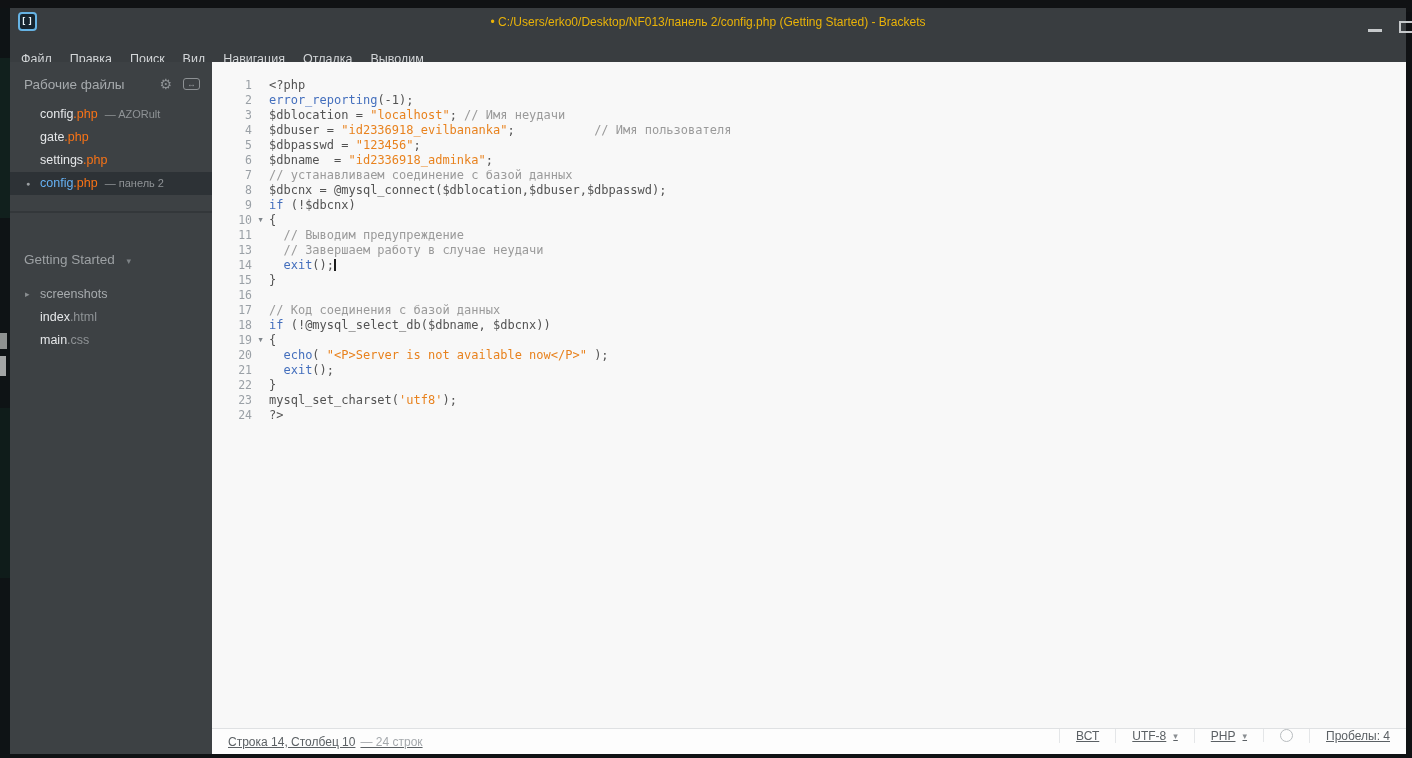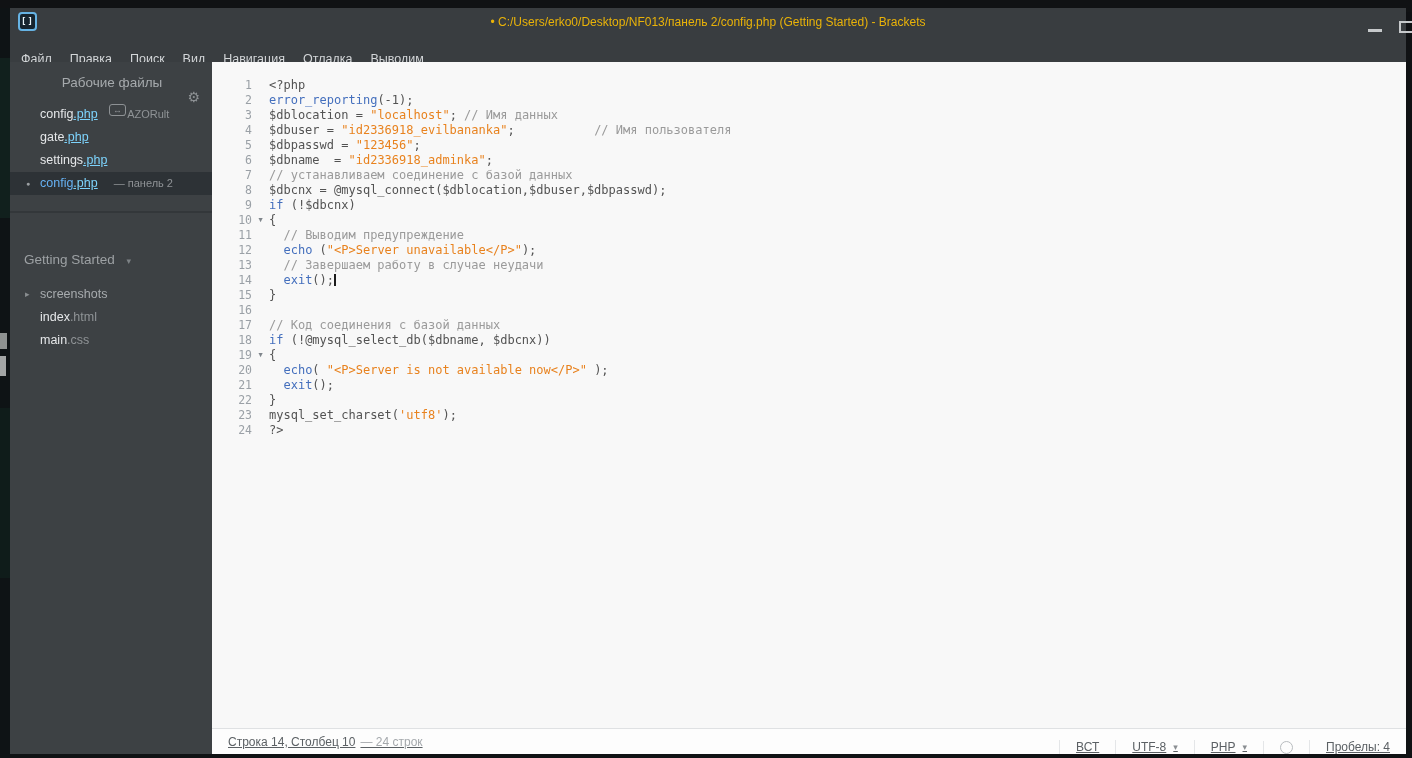--- a/index.html
+++ b/index.html
@@ -29,31 +29,31 @@
   .win-min { position:absolute; left:1358px; top:21px; width:14px; height:3px; background:#c6c9cb; }
   .win-max { position:absolute; left:1389px; top:13px; width:15px; height:12px; border:2px solid #c6c9cb; background:transparent; }
 
   .menubar { height:26px; display:flex; align-items:center; padding-left:3px; }
   .menu-item { color:#d3d6d8; font-size:12.5px; padding:4px 8px; margin-right:2px; white-space:nowrap; cursor:default;margin-top:20px; }
 
   .main { display:flex; height:692px; }
 
   
   .sidebar { flex:none; width:202px; background:#3d4144; padding-top:13px; overflow:hidden; }
-  .wf-header { display:flex; align-items:center; padding:0 12px 0 14px; color:#a6aaad; font-size:13.5px; height:18px;flex-direction:column; }
+  .wf-header { display:flex; align-items:center; padding:0 12px 0 14px; color:#a6aaad; font-size:13.5px; height:18px; }
   .gear-icon { margin-left:auto; color:#8d9194; font-size:14px; line-height:14px; }
   .split-icon { margin-left:11px; width:17px; height:12px; border:1px solid #8d9194; border-radius:3px; color:#8d9194; font-size:9px; line-height:10px; text-align:center; }
   .wf-list, .tree { list-style:none; }
   .wf-list { margin-top:10px; }
   .wf-item { position:relative; height:23px; line-height:23px; padding-left:30px; font-size:12.5px; white-space:nowrap; }
   .wf-item .dirty-dot { position:absolute; left:16px; top:0; font-size:7px; color:#9ca0a3; display:none; }
   .wf-item.dirty .dirty-dot { display:inline; }
   .wf-item .name { color:#e5e7e9; }
-  .wf-item .ext { color:#7dd3fc;text-decoration:underline; }
-  .wf-item .suffix { color:#8f9396; font-size:11px; margin-left:16px;text-align:right; }
+  .wf-item .ext { color:#f97316; }
+  .wf-item .suffix { color:#8f9396; font-size:11px; margin-left:7px;text-align:right; }
   .wf-item.active { background:#2d3236; }
   .wf-item.active .name { color:#66b1f3; }
   .project { margin-top:16px; border-top:2px solid #33373a; padding-top:12px; }
   .proj-header { padding-left:14px; color:#9da1a4; font-size:13.5px;margin-top:27px; }
   .proj-header .caret { color:#7d8285; font-size:9px; margin-left:8px; }
   .tree { margin-top:16px; }
   .tree-item { position:relative; height:23px; line-height:23px; padding-left:30px; font-size:12.5px; white-space:nowrap; }
   .tree-item .arrow { position:absolute; left:15px; top:0; font-size:9px; color:#8a8e91; display:none; }
   .tree-item.folder .arrow { display:inline; }
   .tree-item.folder .name { color:#a7abae; }
@@ -70,21 +70,21 @@
   .code .d { color:#535353; }
   .code .k { color:#446fbd; }
   .code .s { color:#e8821e; }
   .code .c { color:#9a9a9a; }
   .cursor { display:inline-block; width:1.5px; height:12px; background:#1c1c1c; vertical-align:-2px; }
 
   
   .statusbar { flex:none; height:26px; background:#fdfdfd; border-top:1px solid #dfe1e3; display:flex; align-items:stretch; font-size:12px; color:#5b6064;text-decoration:underline; }
   .sb-left { display:flex; align-items:center; padding-left:16px; white-space:nowrap; }
   .sb-left .dim { color:#a4a8ac; margin-left:5px; }
-  .sb-right { margin-left:auto; display:flex; align-items:flex-end; }
+  .sb-right { margin-left:auto; display:flex; align-items:flex-start; }
   .sb-item { display:flex; align-items:center; padding:0 16px; border-left:1px solid #e4e6e8; white-space:nowrap; }
   .sb-item .dd { color:#8a8e92; font-size:9px; margin-left:7px; }
   .lint-circle { width:13px; height:13px; border:1px solid #b8bcbf; border-radius:50%; }
 </style>
 </head>
 <body>
 
 <div class="screen">
 
   <div class="bg-top">
@@ -179,21 +179,21 @@
     <span class="code"><span class="d">&lt;?php</span></span>
   </div>
             <div class="line">
     <span class="ln">2</span>
     <span class="fold"></span>
     <span class="code"><span class="k">error_reporting</span><span class="d">(-1);</span></span>
   </div>
             <div class="line">
     <span class="ln">3</span>
     <span class="fold"></span>
-    <span class="code"><span class="d">$dblocation = </span><span class="s">"localhost"</span><span class="d">; </span><span class="c">// Имя данных</span></span>
+    <span class="code"><span class="d">$dblocation = </span><span class="s">"localhost"</span><span class="d">; </span><span class="c">// Имя неудачи</span></span>
   </div>
             <div class="line">
     <span class="ln">4</span>
     <span class="fold"></span>
     <span class="code"><span class="d">$dbuser = </span><span class="s">"id2336918_evilbananka"</span><span class="d">;           </span><span class="c">// Имя пользователя</span></span>
   </div>
             <div class="line">
     <span class="ln">5</span>
     <span class="fold"></span>
     <span class="code"><span class="d">$dbpasswd = </span><span class="s">"123456"</span><span class="d">;</span></span>
@@ -220,25 +220,20 @@
   </div>
             <div class="line">
     <span class="ln">10</span>
     <span class="fold">▼</span>
     <span class="code"><span class="d">{</span></span>
   </div>
             <div class="line">
     <span class="ln">11</span>
     <span class="fold"></span>
     <span class="code"><span class="d">  </span><span class="c">// Выводим предупреждение</span></span>
-  </div>
-            <div class="line">
-    <span class="ln">12</span>
-    <span class="fold"></span>
-    <span class="code"><span class="d">  </span><span class="k">echo</span><span class="d"> (</span><span class="s">"&lt;P&gt;Server unavailable&lt;/P&gt;"</span><span class="d">);</span></span>
   </div>
             <div class="line">
     <span class="ln">13</span>
     <span class="fold"></span>
     <span class="code"><span class="d">  </span><span class="c">// Завершаем работу в случае неудачи</span></span>
   </div>
             <div class="line">
     <span class="ln">14</span>
     <span class="fold"></span>
     <span class="code"><span class="d">  </span><span class="k">exit</span><span class="d">();</span><span class="cursor"></span></span>

